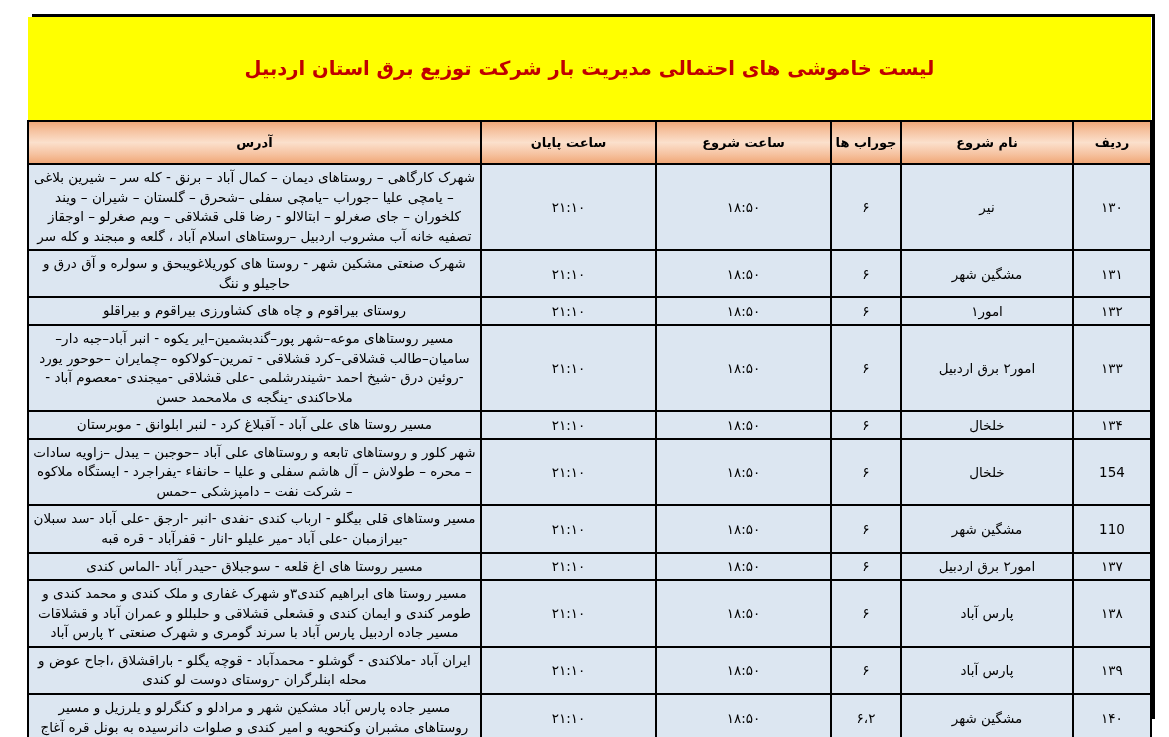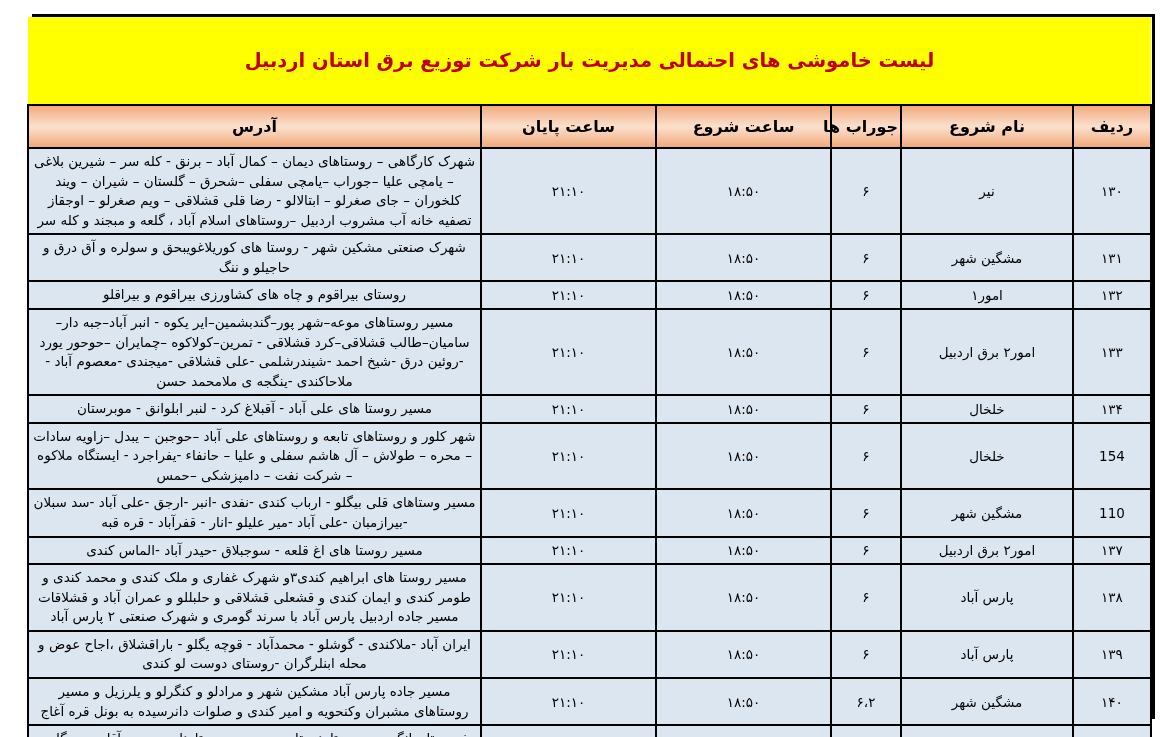--- a/index.html
+++ b/index.html
@@ -45,21 +45,21 @@
   
   tr.title-row td {
     background: #ffff00;
     height: 79px;
     border: 2px solid #000000;
     border-top: none;
     border-right: none;
     border-left: none;
     text-align: center;
     vertical-align: middle;
-    padding: 4px;
+    padding: 12px;
   }
   .title-text {
     color: #c00000;
     font-size: 19.5px;
     font-weight: bold;
     letter-spacing: 0px;
     line-height: 1.2;
     white-space: nowrap;
   }
 
@@ -67,21 +67,21 @@
   tr.head-row th {
     background: linear-gradient(to bottom,
                 #f0a878 0%,
                 #f6c3a1 22%,
                 #fbe0cc 50%,
                 #f6c3a1 78%,
                 #f0a878 100%);
     height: 41px;
     border: 2px solid #000000;
     color: #000000;
-    font-size: 16px;
+    font-size: 13px;
     font-weight: bold;
     text-align: center;
     vertical-align: middle;
     padding: 0 2px;
     white-space: nowrap;
   }
 
   
   tr.data-row td {
     background: #dce6f1;

